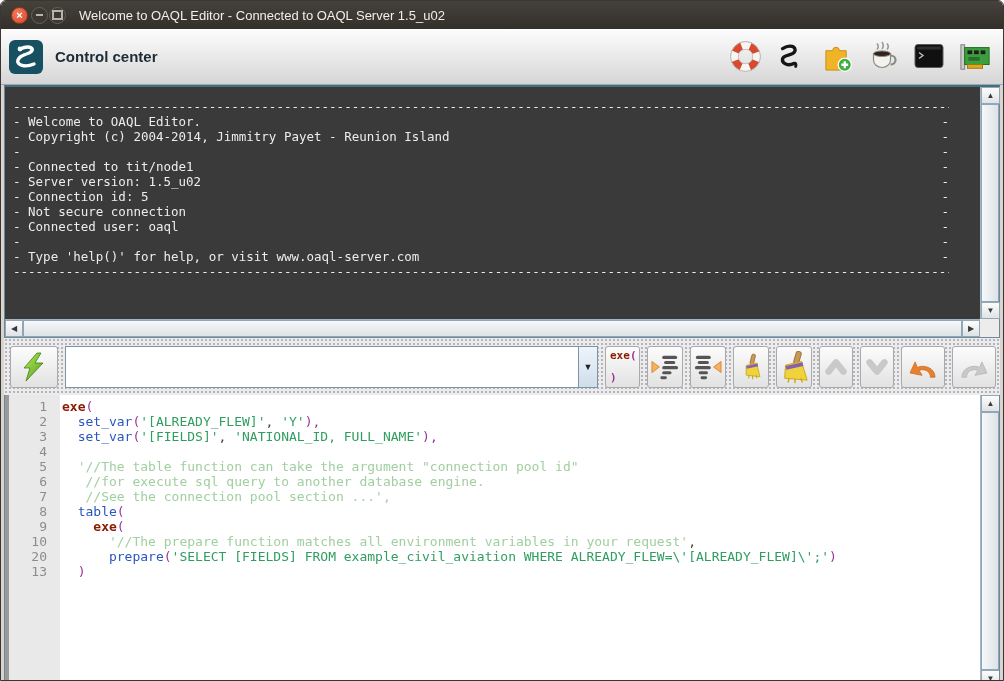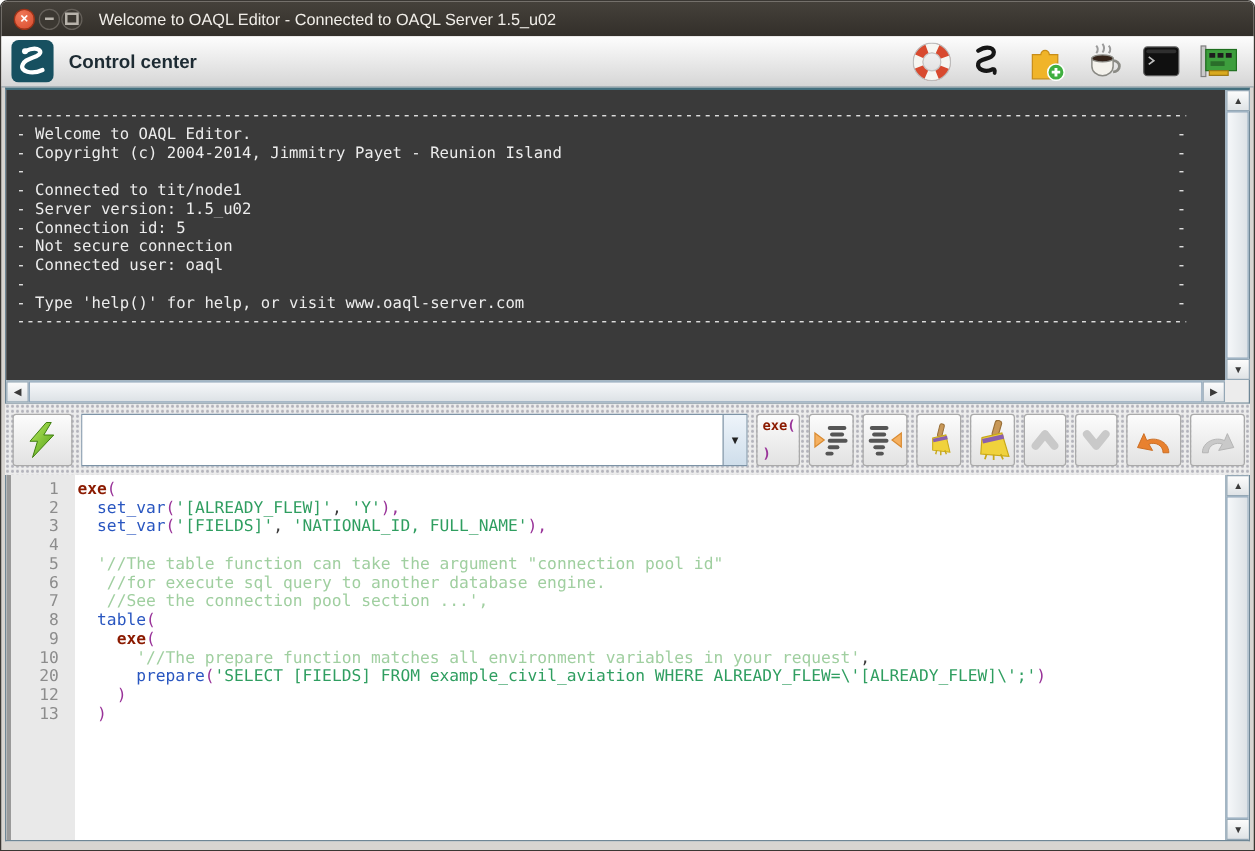--- a/index.html
+++ b/index.html
@@ -15,21 +15,21 @@
   .winbtn { width:17px; height:17px; border-radius:50%; margin-right:1px; display:flex; align-items:center;
             justify-content:center; font-size:11px; font-weight:bold; cursor:default; }
   .winbtn.close { background:radial-gradient(circle at 35% 30%, #f07a5a, #d84a2c); color:#fff;
                   border:1px solid #9c3218; margin-right:3px; }
   .winbtn.min, .winbtn.max { background:#3c3832; border:1px solid #65605a; }
   .winbtn.min::after { content:""; width:7px; height:2px; background:#b8b3ab; }
   .winbtn.max::after { content:""; width:7px; height:6px; border:2px solid #b8b3ab; }
   .title { color:#f1eee9; font-weight:normal; font-size:13px; margin-left:12px; white-space:nowrap; }
 
   
-  .toolbar { height:41px; background:linear-gradient(#fdfdfd,#d6d6d6); display:flex; align-items:center;
+  .toolbar { height:56px; background:linear-gradient(#fdfdfd,#d6d6d6); display:flex; align-items:center;
              padding:0 8px; border-bottom:1px solid #9aa8b0; }
   .logo { width:34px; height:34px; margin-right:12px; }
   .tb-title { font-weight:bold; font-size:15px; color:#1d2b33; }
   .tb-icons { margin-left:auto; display:flex; align-items:center; gap:14px; padding-right:4px; }
   .tb-icon { width:32px; height:32px; display:flex; align-items:center; justify-content:center; cursor:pointer; }
 
   
   .term-panel { margin:0 3px; height:253px; border:1px solid #6f8796; border-top:2px solid #44707e;
                 background:#ececec; display:flex; flex-direction:column; }
   .term-main { flex:1; display:flex; min-height:0; }
@@ -313,21 +313,20 @@
       <div class="cline"><span class="ln">2</span><span class="lc"><span class="tk-pl">  </span><span class="tk-fn">set_var</span><span class="tk-p">(</span><span class="tk-str">'[ALREADY_FLEW]'</span><span class="tk-pl">, </span><span class="tk-str">'Y'</span><span class="tk-p">),</span></span></div>
       <div class="cline"><span class="ln">3</span><span class="lc"><span class="tk-pl">  </span><span class="tk-fn">set_var</span><span class="tk-p">(</span><span class="tk-str">'[FIELDS]'</span><span class="tk-pl">, </span><span class="tk-str">'NATIONAL_ID, FULL_NAME'</span><span class="tk-p">),</span></span></div>
       <div class="cline"><span class="ln">4</span><span class="lc"></span></div>
       <div class="cline"><span class="ln">5</span><span class="lc"><span class="tk-pl">  </span><span class="tk-cm">'//The table function can take the argument "connection pool id"</span></span></div>
       <div class="cline"><span class="ln">6</span><span class="lc"><span class="tk-pl">   </span><span class="tk-cm">//for execute sql query to another database engine.</span></span></div>
       <div class="cline"><span class="ln">7</span><span class="lc"><span class="tk-pl">   </span><span class="tk-cm">//See the connection pool section ...',</span></span></div>
       <div class="cline"><span class="ln">8</span><span class="lc"><span class="tk-pl">  </span><span class="tk-fn">table</span><span class="tk-p">(</span></span></div>
       <div class="cline"><span class="ln">9</span><span class="lc"><span class="tk-pl">    </span><span class="tk-kw">exe</span><span class="tk-p">(</span></span></div>
       <div class="cline"><span class="ln">10</span><span class="lc"><span class="tk-pl">      </span><span class="tk-cm">'//The prepare function matches all environment variables in your request'</span><span class="tk-pl">,</span></span></div>
       <div class="cline"><span class="ln">20</span><span class="lc"><span class="tk-pl">      </span><span class="tk-fn">prepare</span><span class="tk-p">(</span><span class="tk-str">'SELECT [FIELDS] FROM example_civil_aviation WHERE ALREADY_FLEW=\'[ALREADY_FLEW]\';'</span><span class="tk-p">)</span></span></div>
-      <div class="cline"><span class="ln">12</span><span class="lc"><span class="tk-pl">    </span><span class="tk-p">)</span></span></div>
       <div class="cline"><span class="ln">13</span><span class="lc"><span class="tk-pl">  </span><span class="tk-p">)</span></span></div>
     </div>
     <div class="vscroll ed-vscroll">
       <div class="sb-btn">▲</div>
       <div class="sb-track">
           <div class="sb-thumb"></div>
         </div>
       <div class="sb-btn">▼</div>
     </div>
   </div>

